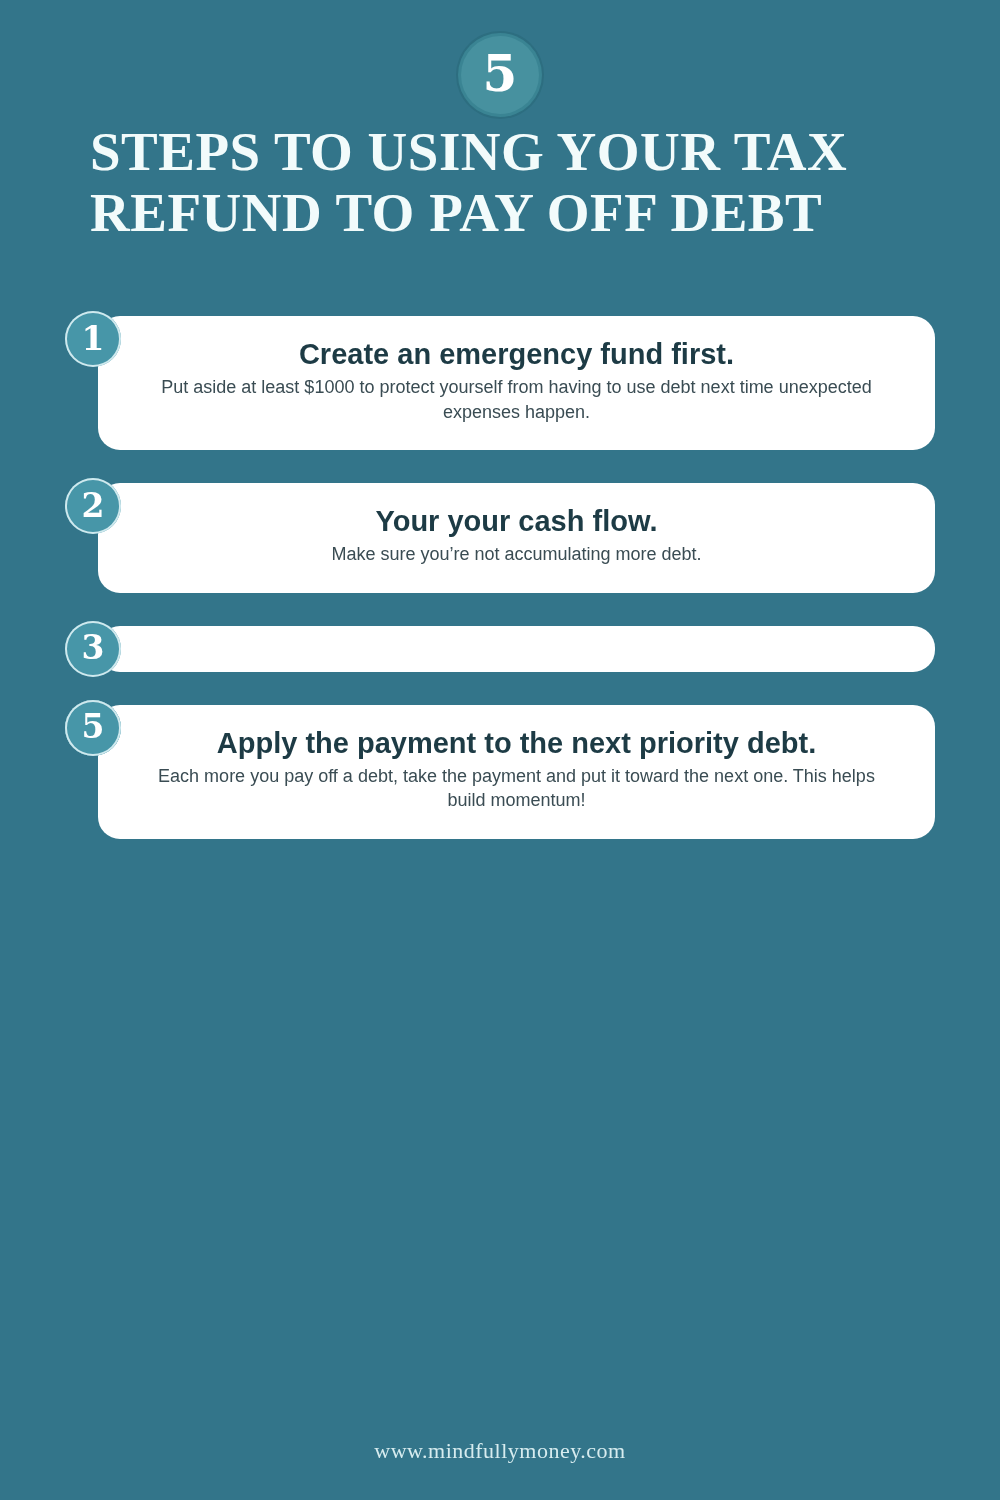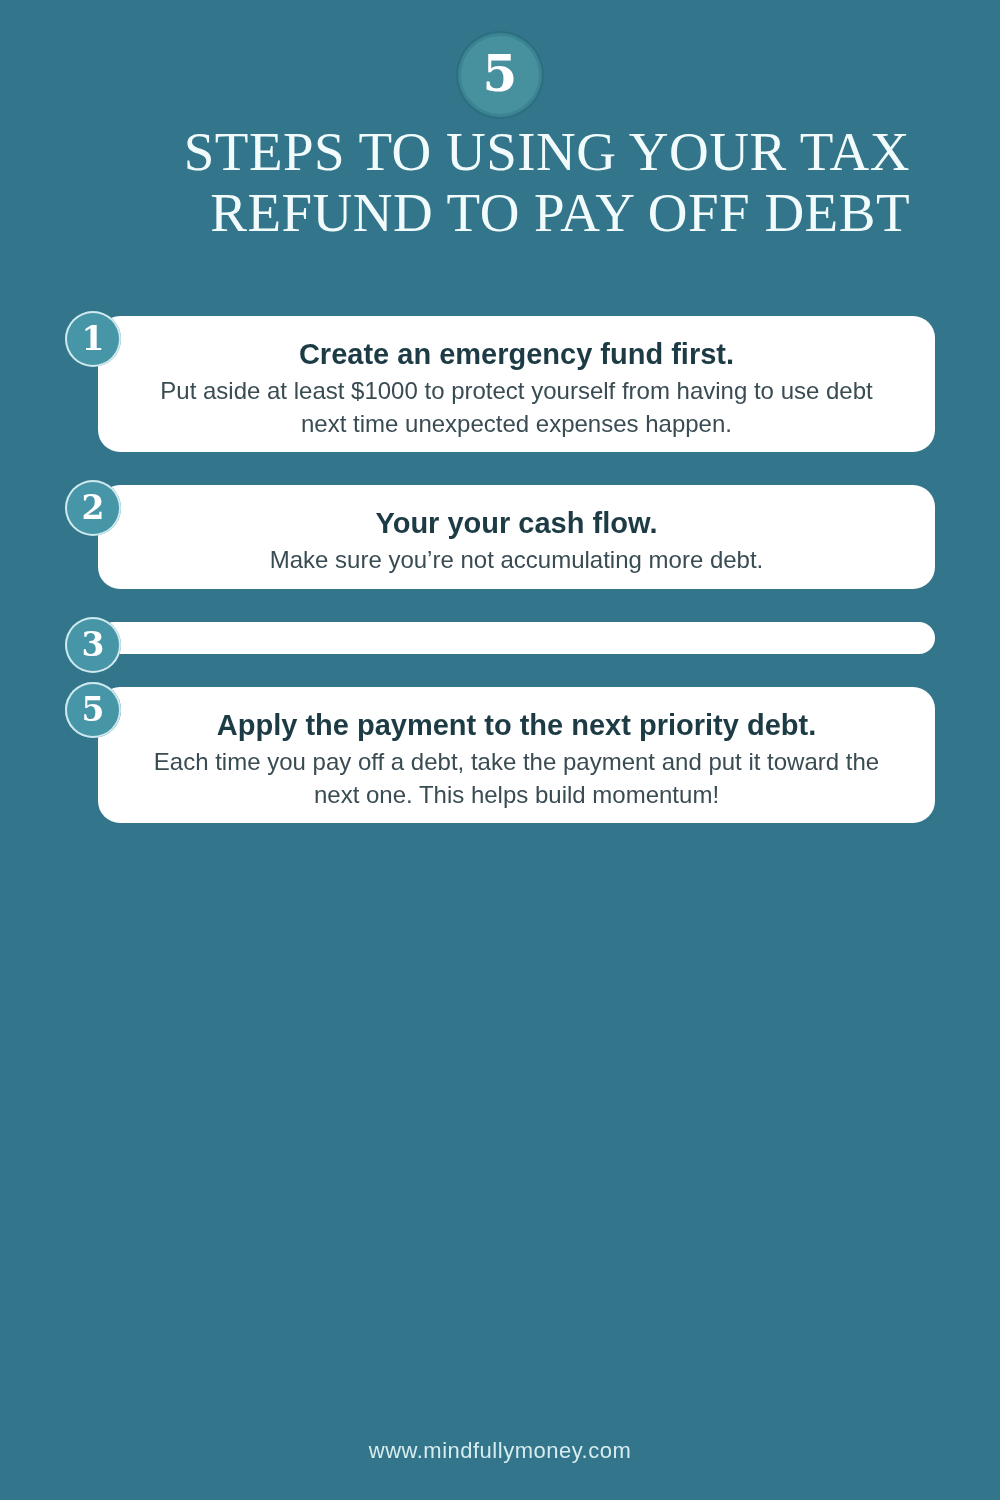--- a/index.html
+++ b/index.html
@@ -48,24 +48,24 @@
     color: #ffffff;
     margin-top: -3px;
   }
 
   
   .title {
     position: absolute;
     top: 122px;
     left: 90px;
     width: 820px;
-    text-align: right;
+    text-align: left;
     color: #f2fbfb;
     font-family: "Liberation Serif", "DejaVu Serif", serif;
-    font-weight: 400;
+    font-weight: 700;
     font-size: 55px;
     line-height: 1.1;
     letter-spacing: 0.5px;
   }
 
   
   .steps {
     position: absolute;
     top: 316px;
     left: 0;
@@ -73,35 +73,35 @@
   }
   .step {
     position: relative;
     margin-bottom: 33px;
   }
   .card {
     margin-left: 98px;
     margin-right: 65px;
     background: #ffffff;
     border-radius: 22px;
-    padding: 20px 42px 12px 42px;
+    padding: 20px 42px 26px 42px;
     box-sizing: border-box;
     text-align: center;
   }
   .card-heading {
     color: #1d3b45;
     font-weight: 700;
     font-size: 29px;
     line-height: 1.28;
     margin: 0 0 2px 0;
   }
   .card-body {
     color: #3a4c53;
     font-weight: 400;
-    font-size: 24px;
+    font-size: 18px;
     line-height: 1.36;
     margin: 0;
   }
   .step-badge {
     position: absolute;
     top: -5px;
     left: 65px;
     width: 56px;
     height: 56px;
     border-radius: 50%;
@@ -124,20 +124,21 @@
   
   .footer {
     position: absolute;
     bottom: 36px;
     left: 0;
     width: 1000px;
     text-align: center;
     color: #d7ecef;
     font-size: 22px;
     letter-spacing: 0.5px;
+    font-family: Liberation Serif, serif;
   }
 </style>
 </head>
 <body>
 
 <div class="poster">
 
   <div class="top-badge-wrap">
     <div class="top-badge">
       <span>5</span>
@@ -181,21 +182,21 @@
         <span>4</span>
       </div>
     </div>
 
     <div class="step">
       <div class="step-badge">
         <span>5</span>
       </div>
       <div class="card">
         <p class="card-heading">Apply the payment to the next priority debt.</p>
-        <p class="card-body">Each time you pay off a debt, take the payment and put it toward the next one. This helps build momentum!</p>
+        <p class="card-body">Each more you pay off a debt, take the payment and put it toward the next one. This helps build momentum!</p>
       </div>
     </div>
 
   </div>
 
   <div class="footer">www.mindfullymoney.com</div>
 
 </div>
 
 </body></html>

